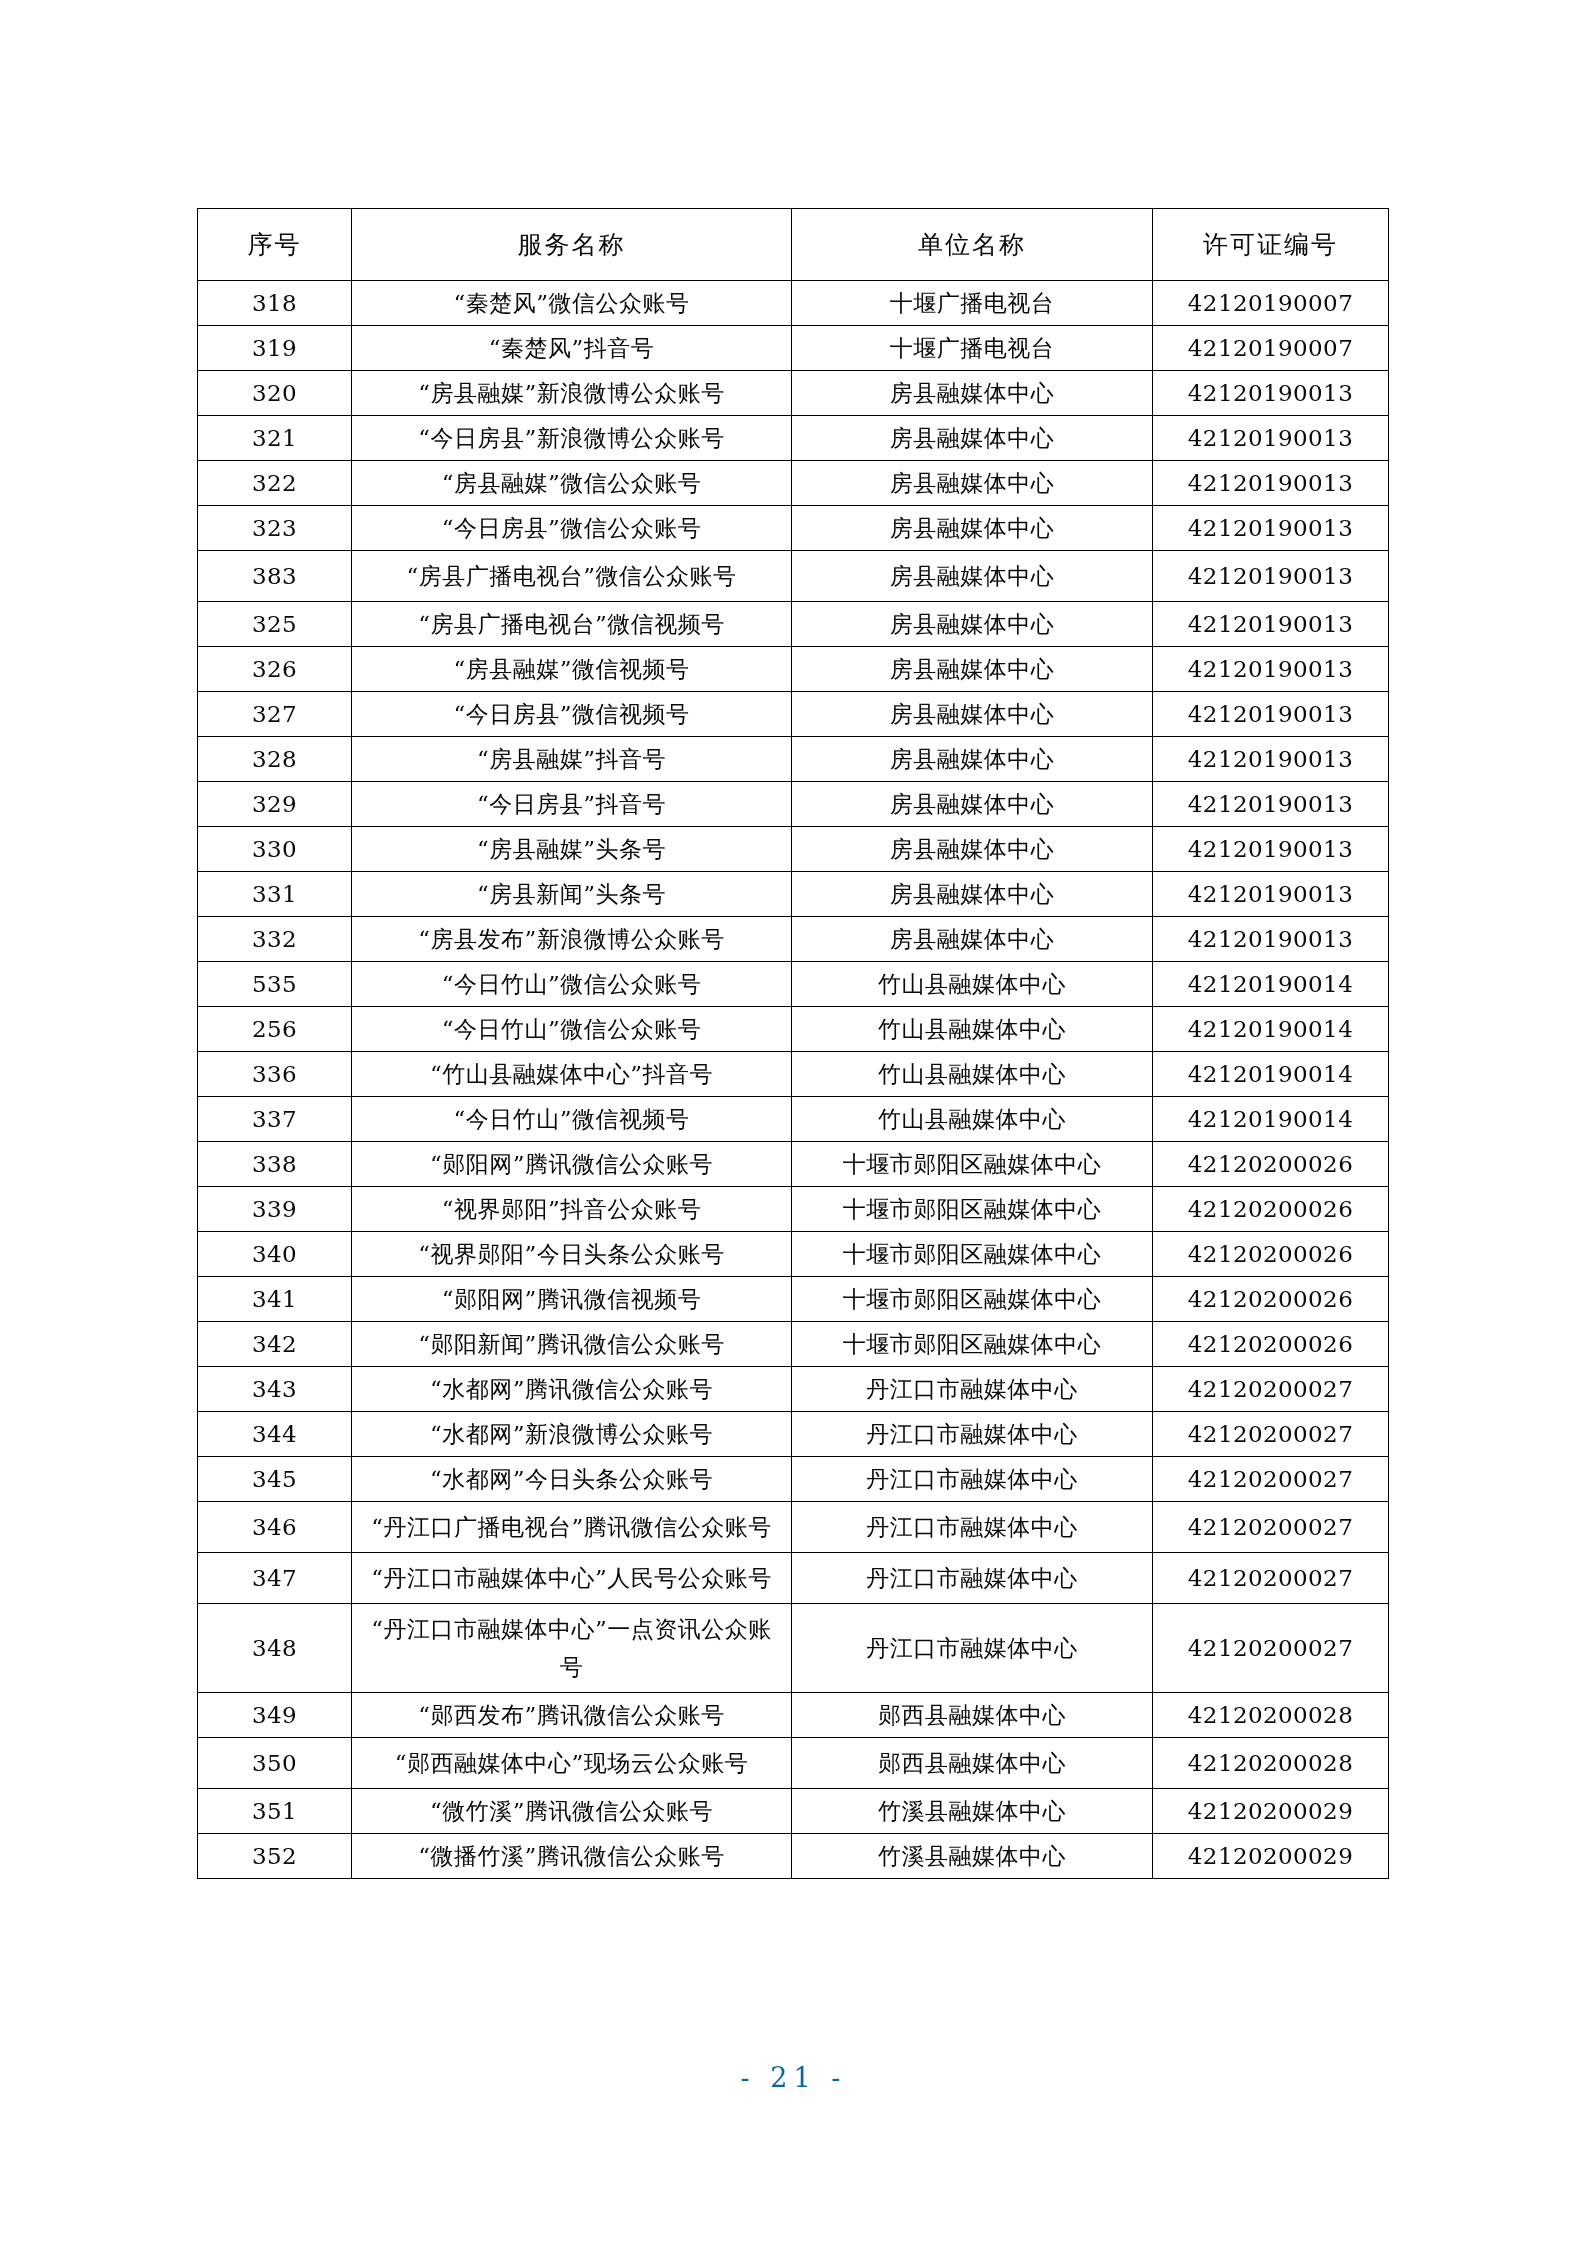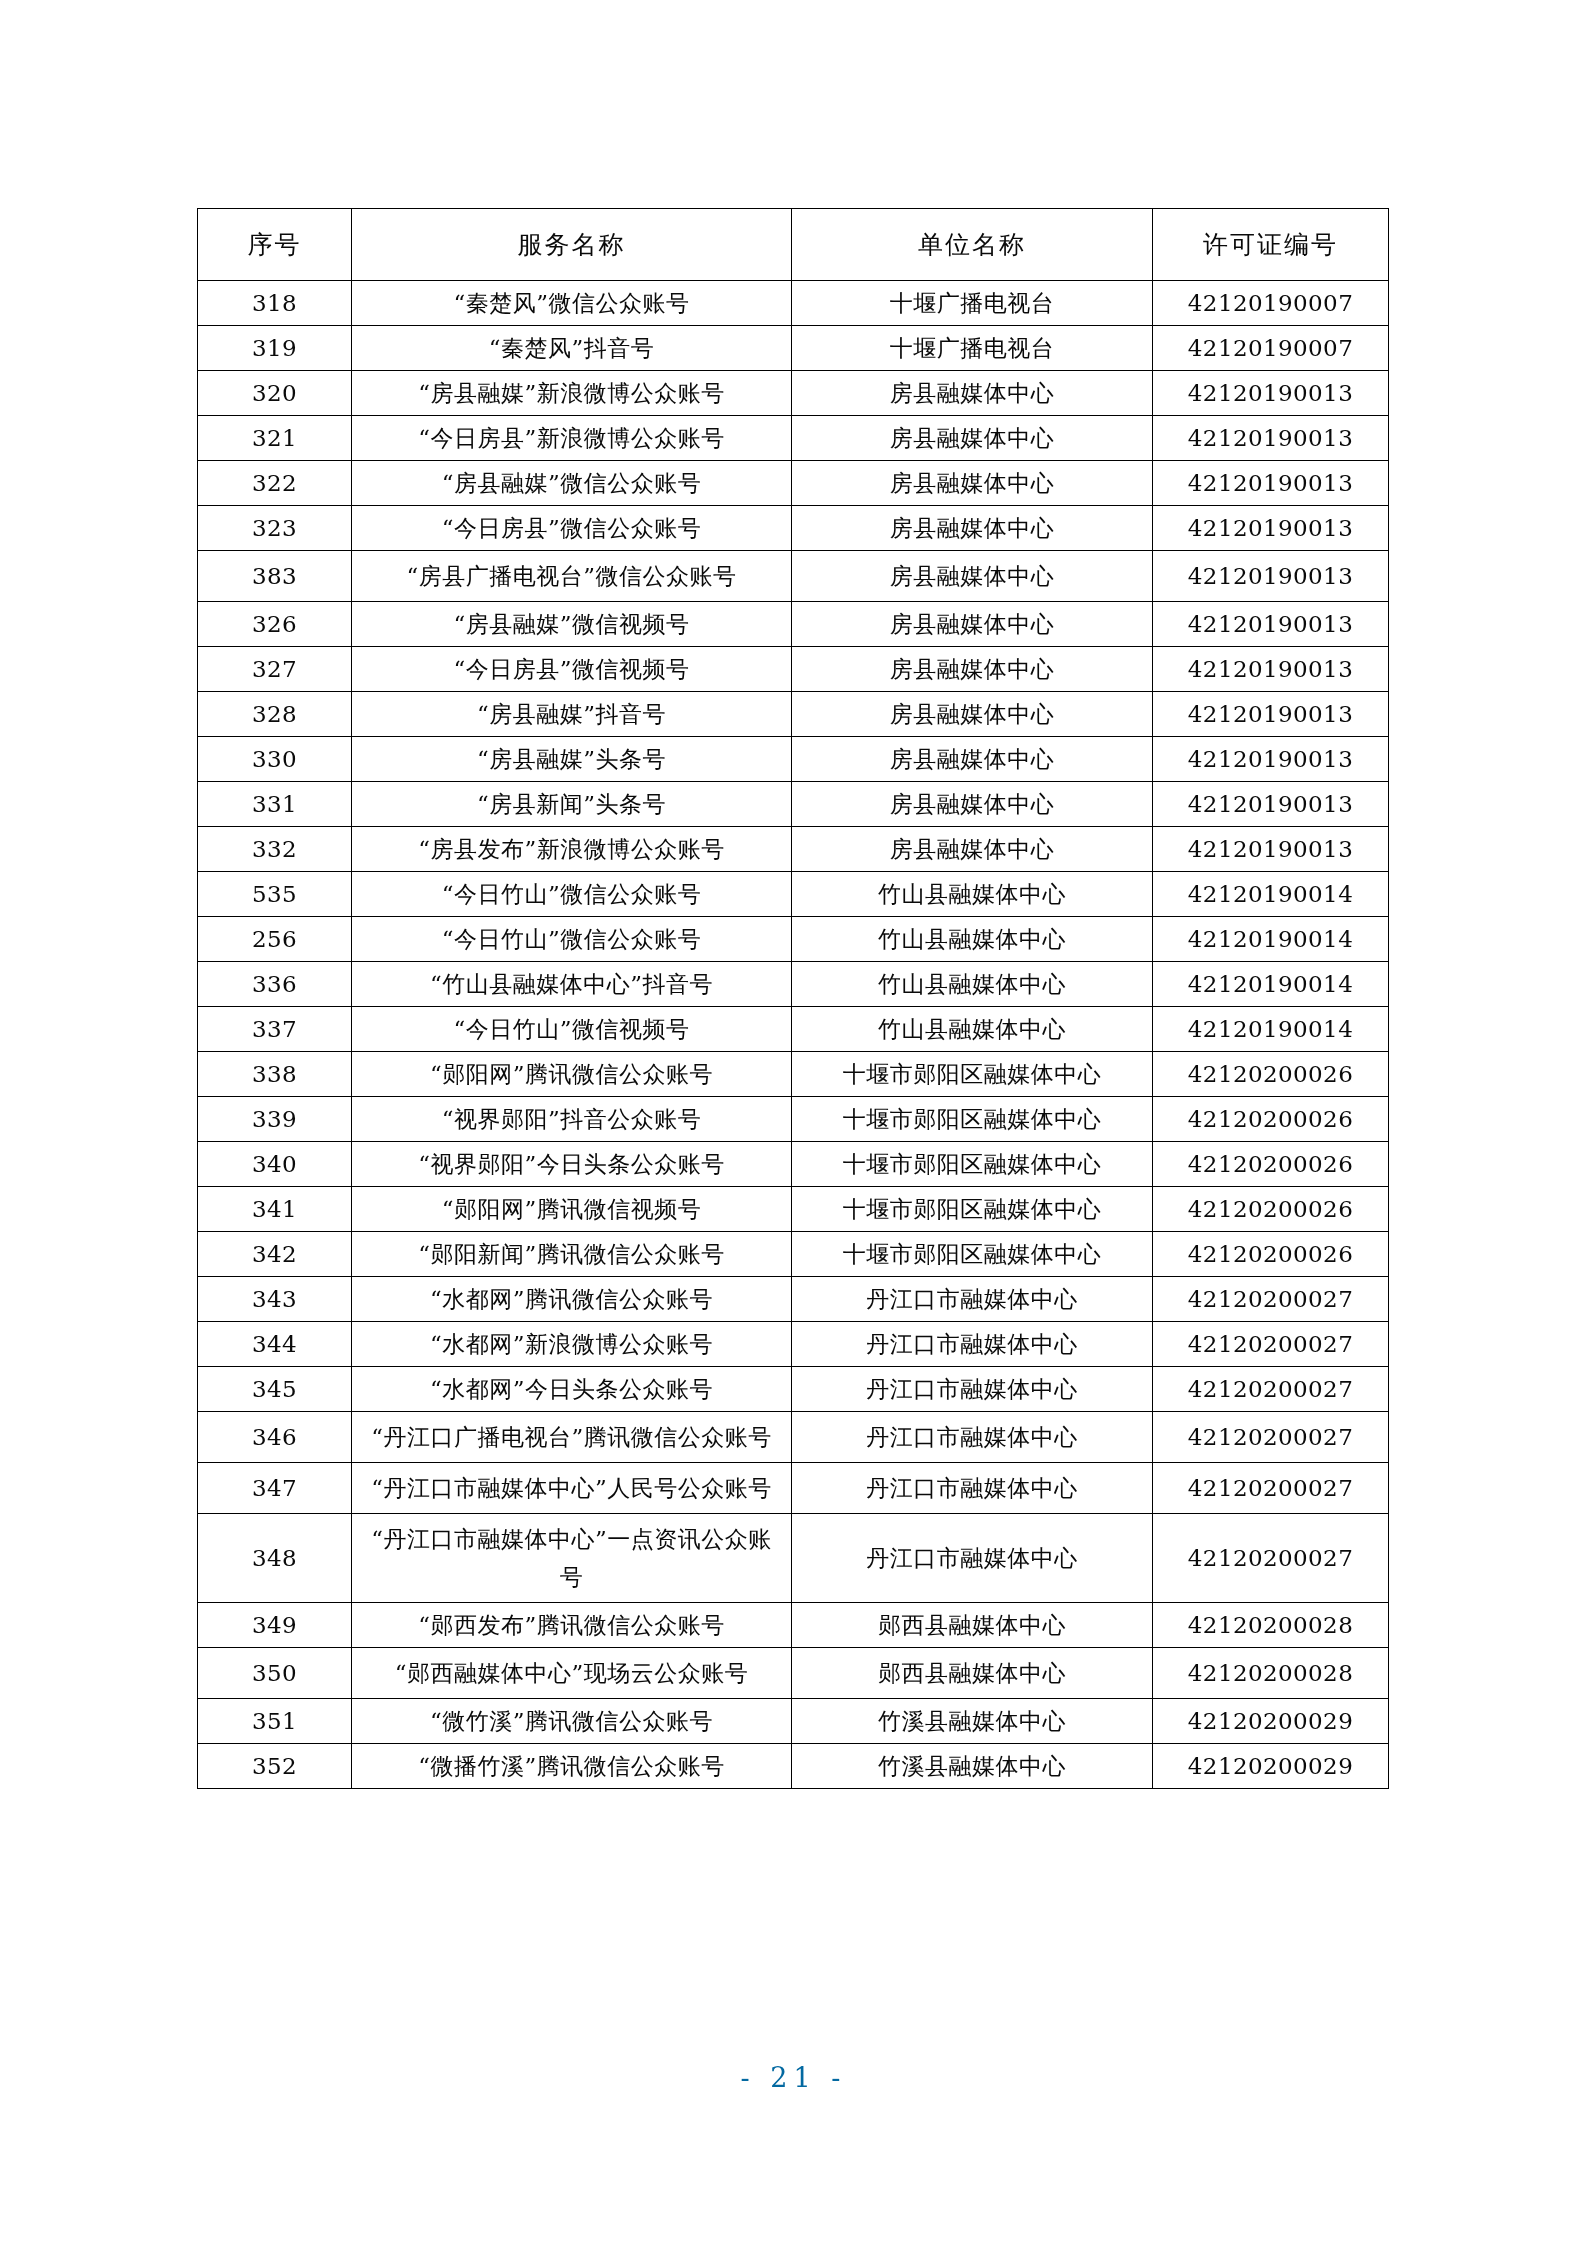--- a/index.html
+++ b/index.html
@@ -145,34 +145,46 @@
             <td class="unit">房县融媒体中心</td>
             <td class="lic">42120190013</td>
           </tr>
           <tr class="tall">
             <td class="seq">383</td>
             <td class="svc">“房县广播电视台”微信公众账号</td>
             <td class="unit">房县融媒体中心</td>
             <td class="lic">42120190013</td>
           </tr>
           <tr>
+            <td class="seq">325</td>
+            <td class="svc">“房县广播电视台”微信视频号</td>
+            <td class="unit">房县融媒体中心</td>
+            <td class="lic">42120190013</td>
+          </tr>
+          <tr>
             <td class="seq">326</td>
             <td class="svc">“房县融媒”微信视频号</td>
             <td class="unit">房县融媒体中心</td>
             <td class="lic">42120190013</td>
           </tr>
           <tr>
             <td class="seq">327</td>
             <td class="svc">“今日房县”微信视频号</td>
             <td class="unit">房县融媒体中心</td>
             <td class="lic">42120190013</td>
           </tr>
           <tr>
             <td class="seq">328</td>
             <td class="svc">“房县融媒”抖音号</td>
+            <td class="unit">房县融媒体中心</td>
+            <td class="lic">42120190013</td>
+          </tr>
+          <tr>
+            <td class="seq">329</td>
+            <td class="svc">“今日房县”抖音号</td>
             <td class="unit">房县融媒体中心</td>
             <td class="lic">42120190013</td>
           </tr>
           <tr>
             <td class="seq">330</td>
             <td class="svc">“房县融媒”头条号</td>
             <td class="unit">房县融媒体中心</td>
             <td class="lic">42120190013</td>
           </tr>
           <tr>

